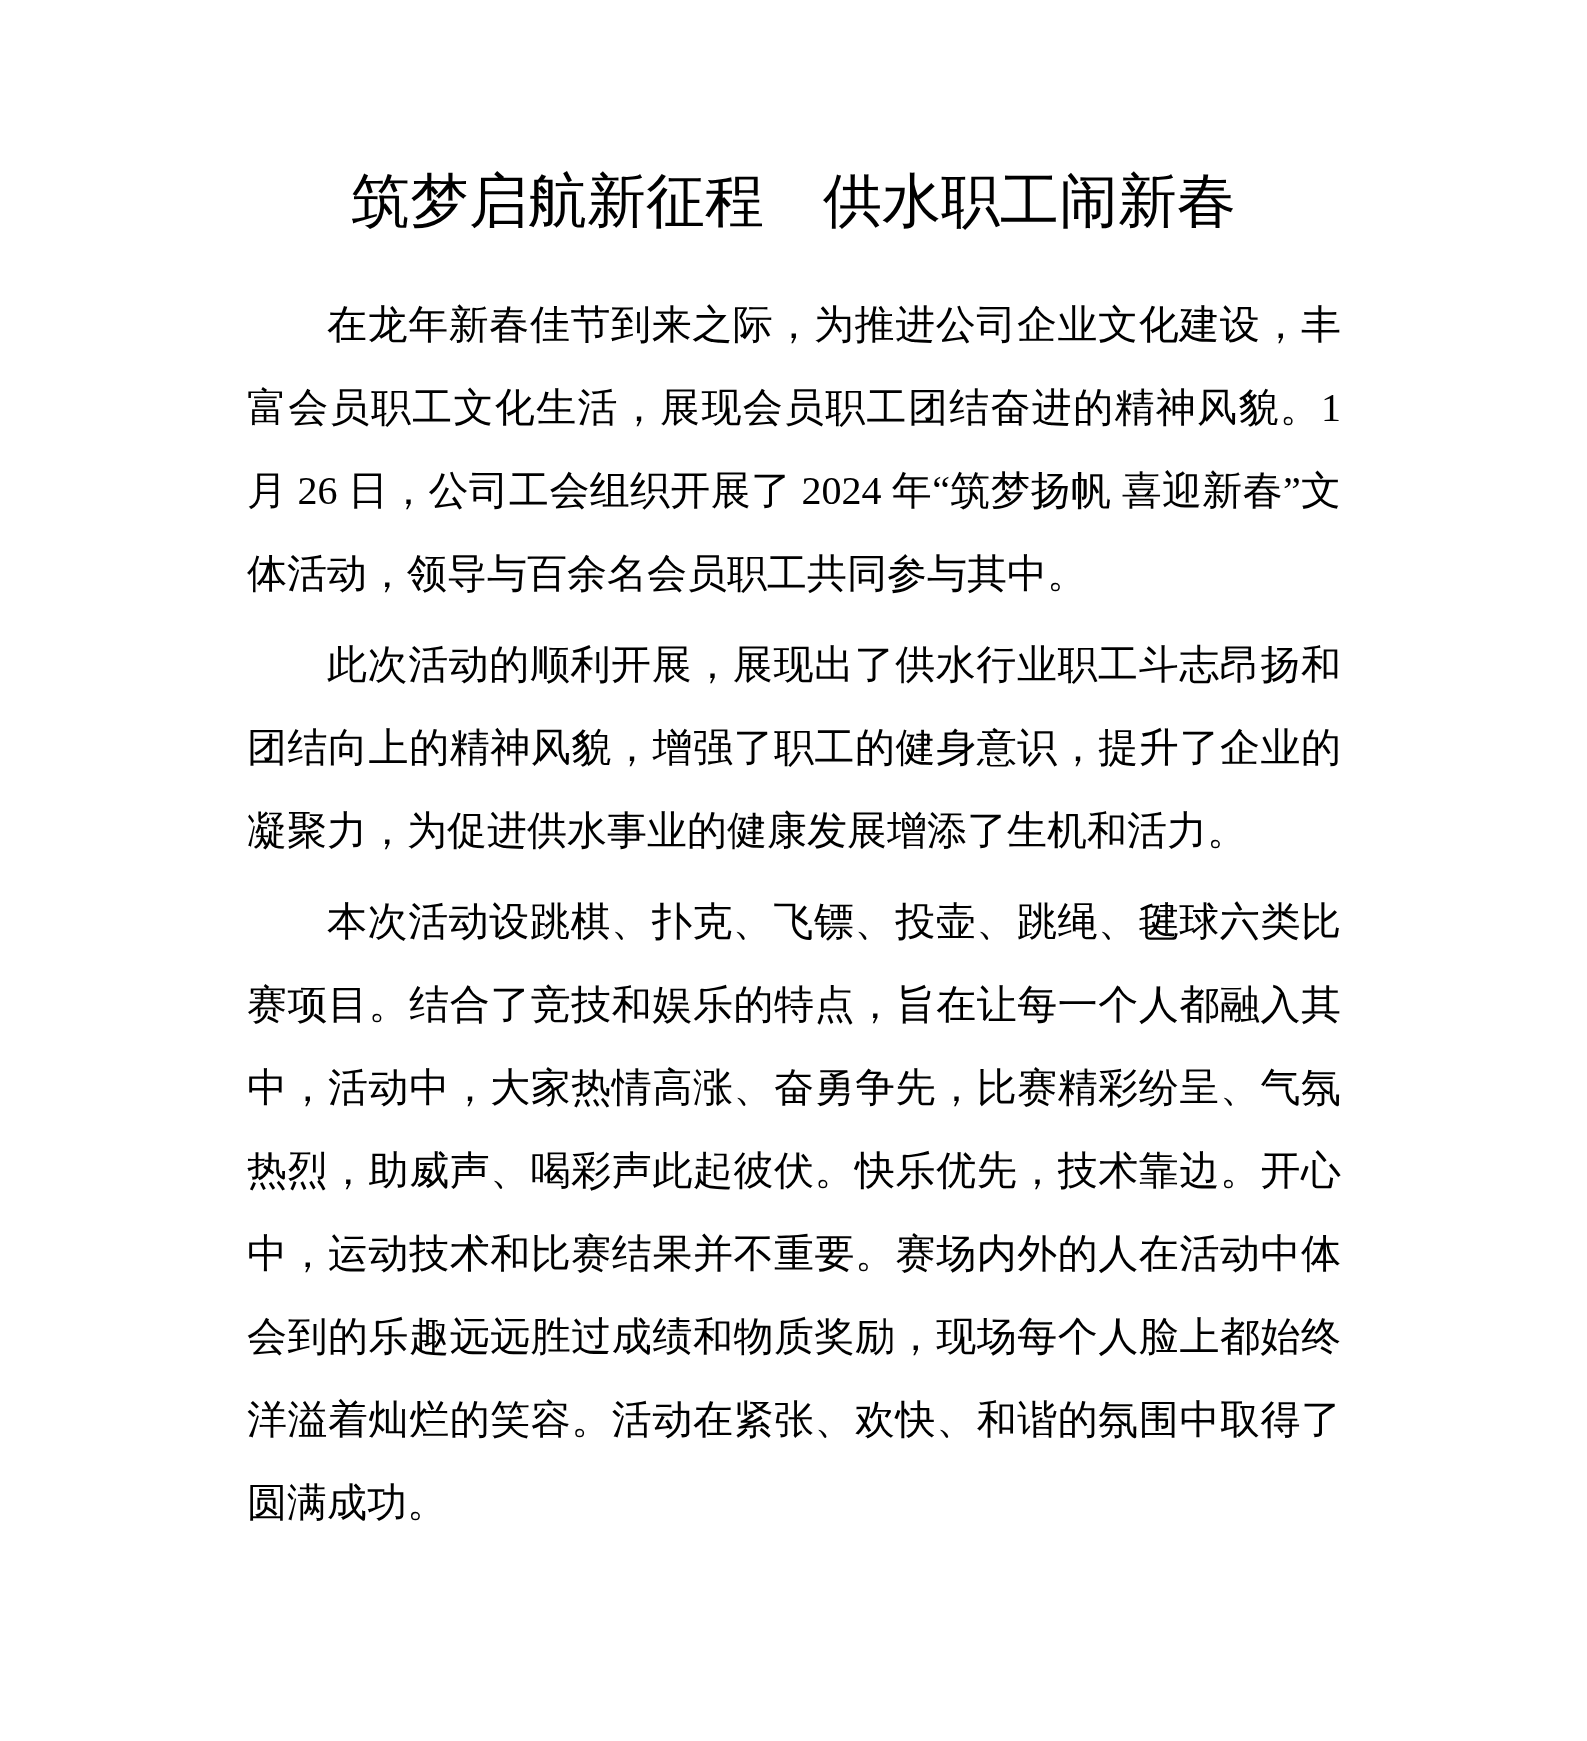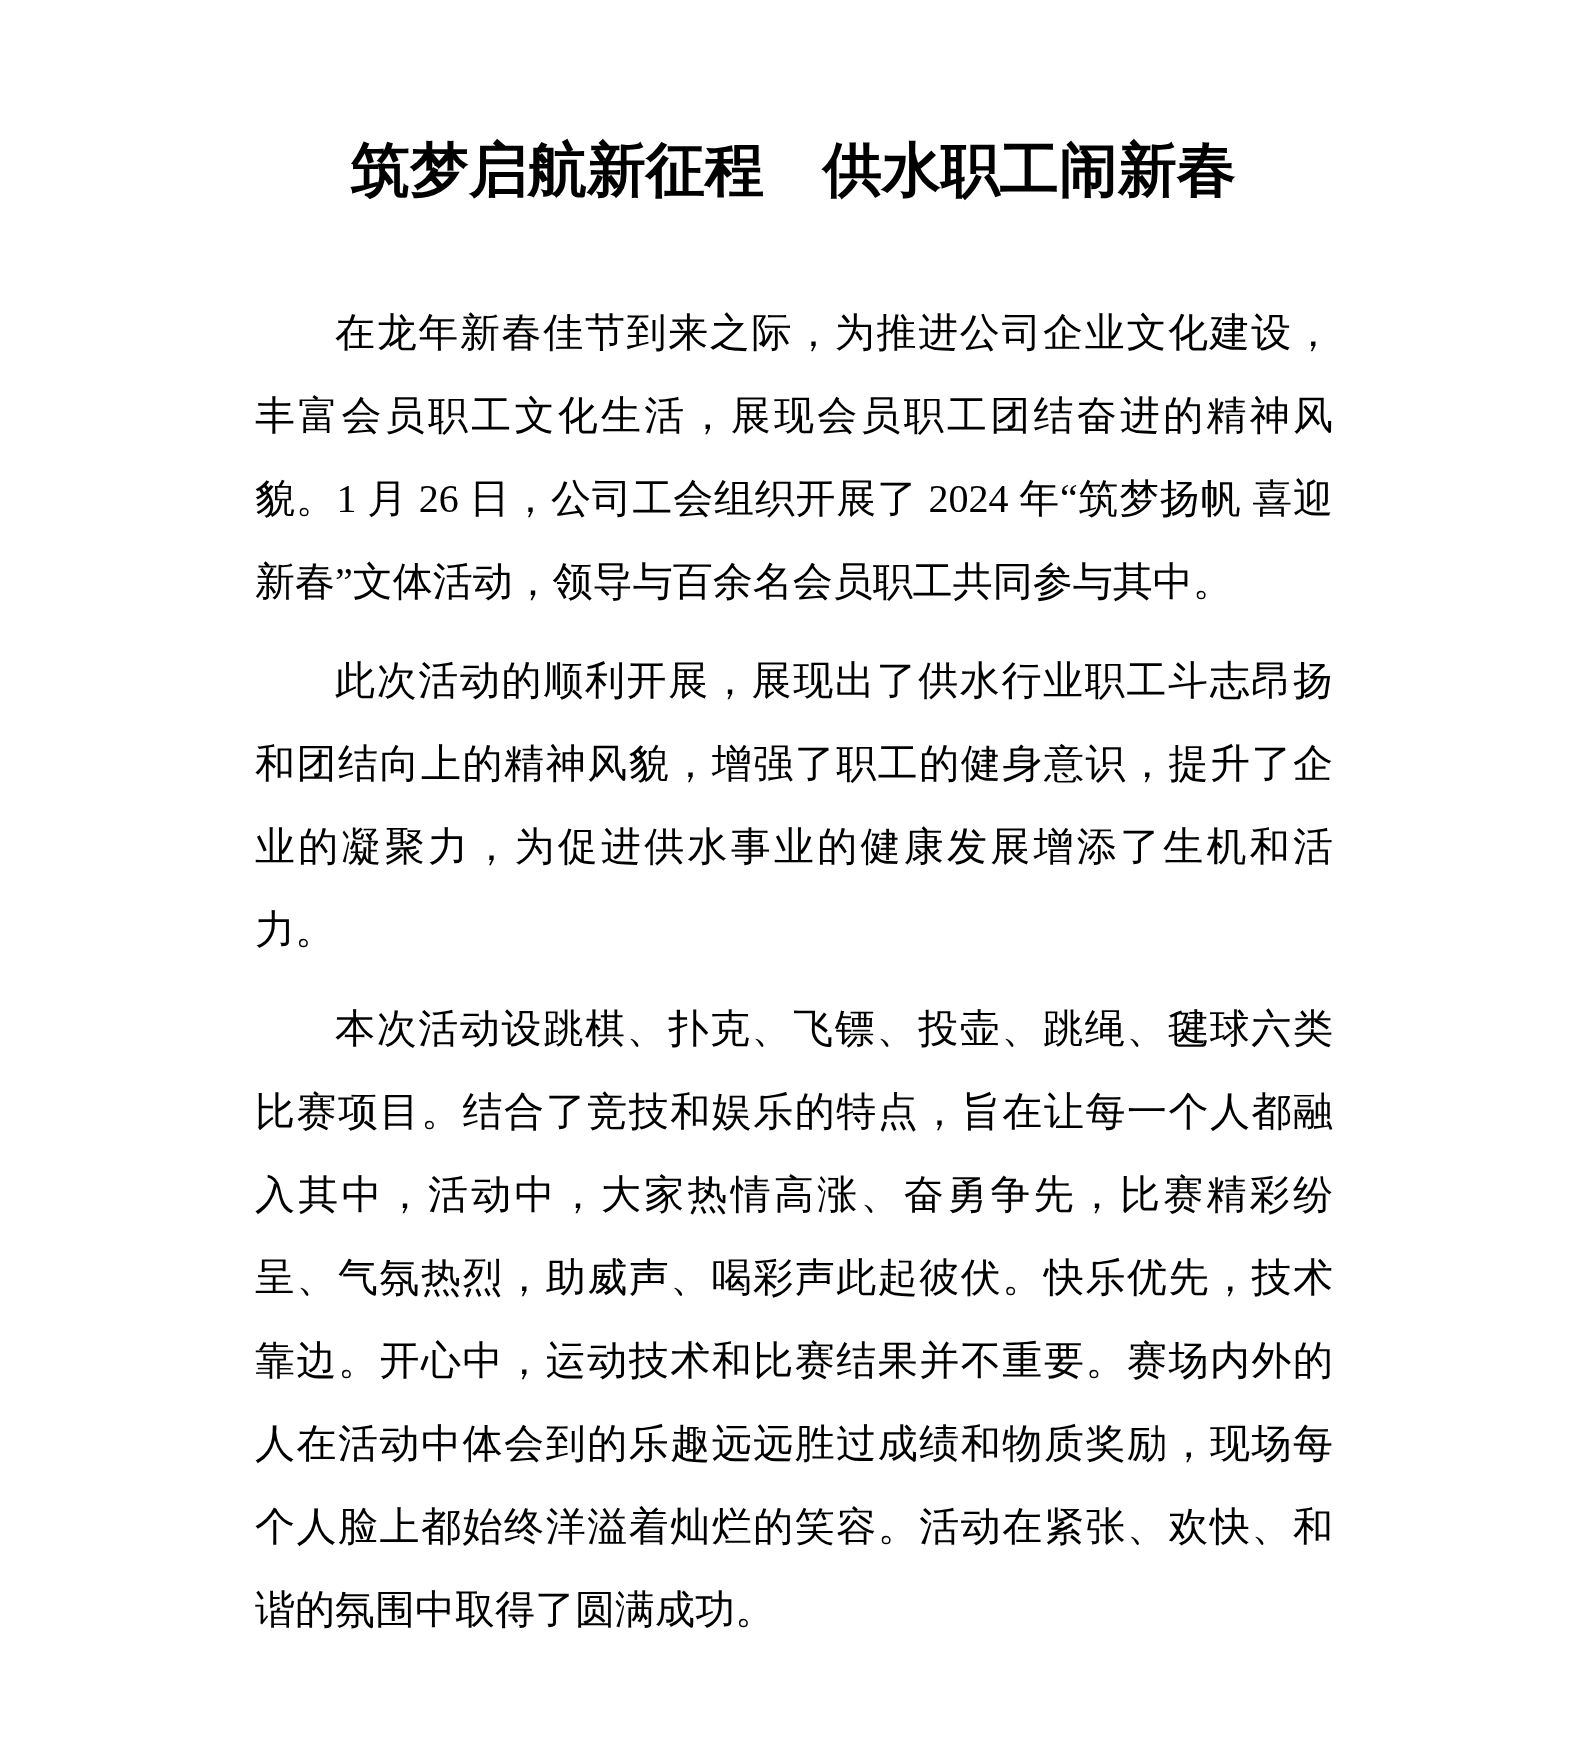--- a/index.html
+++ b/index.html
@@ -18,45 +18,45 @@
   .page {
     position: absolute;
     left: 0;
     top: 0;
     width: 1587px;
     height: 1741px;
     background: #ffffff;
   }
   .doc-title {
     position: absolute;
-    top: 133px;
+    top: 164px;
     left: 0;
     width: 100%;
     margin: 0;
     text-align: center;
     font-size: 59px;
     line-height: 74px;
-    font-weight: 700;
+    font-weight: 400;
     letter-spacing: 0;
     white-space: pre;
   }
   .doc-body {
     position: absolute;
     top: 275px;
     left: 239px;
     width: 1110px;
     font-size: 40px;
     line-height: 83px;
     text-align: justify;
     text-justify: inter-ideograph;
     word-break: normal;
     overflow-wrap: break-word;
   }
   .doc-body p {
-    margin: 16px;
+    margin: 8px;
     padding: 0;
     text-indent: 2em;
   }
 </style>
 </head>
 <body style="background: rgb(255, 255, 255); color: rgb(0, 0, 0);">
 
 <div class="page">
   <h1 class="doc-title">筑梦启航新征程　供水职工闹新春</h1>
   <div class="doc-body">

